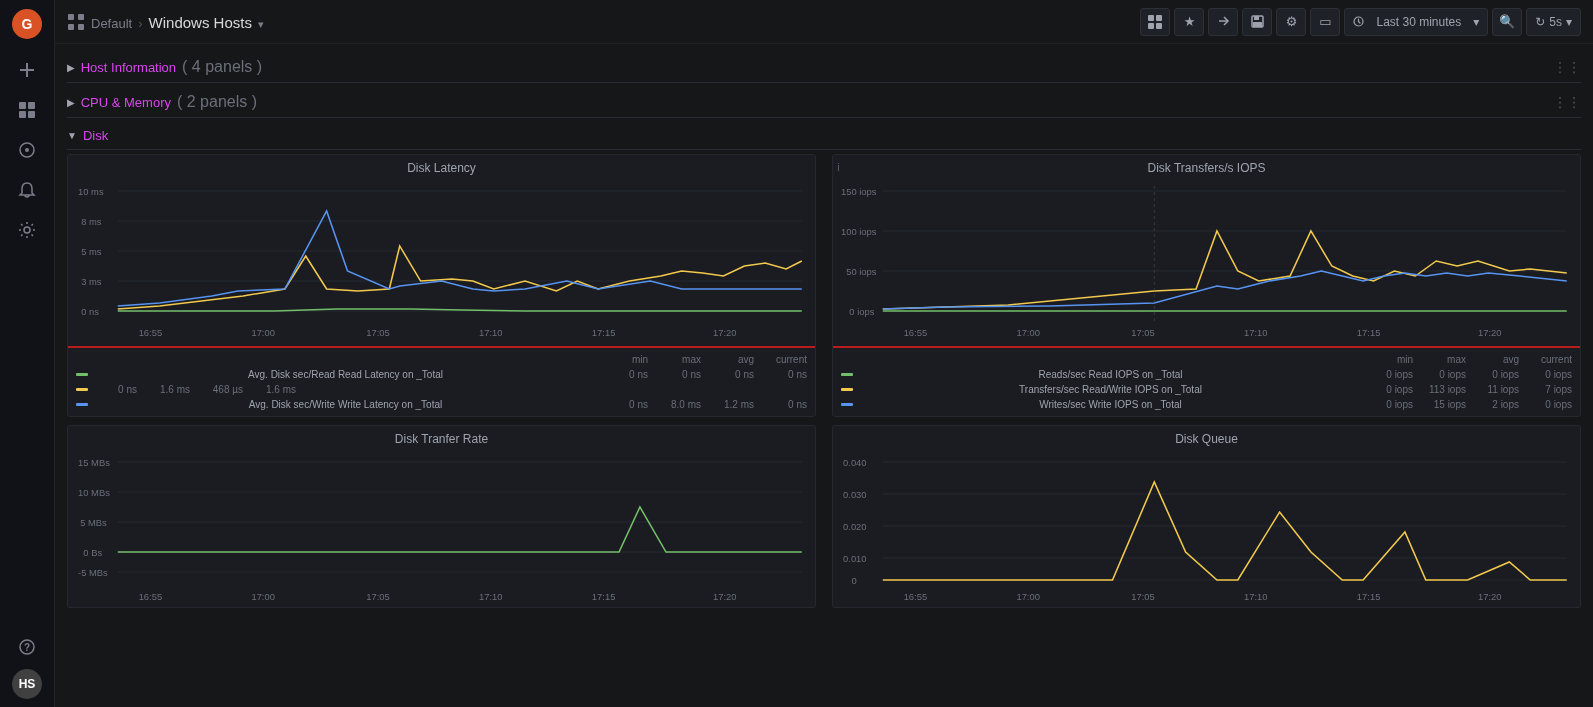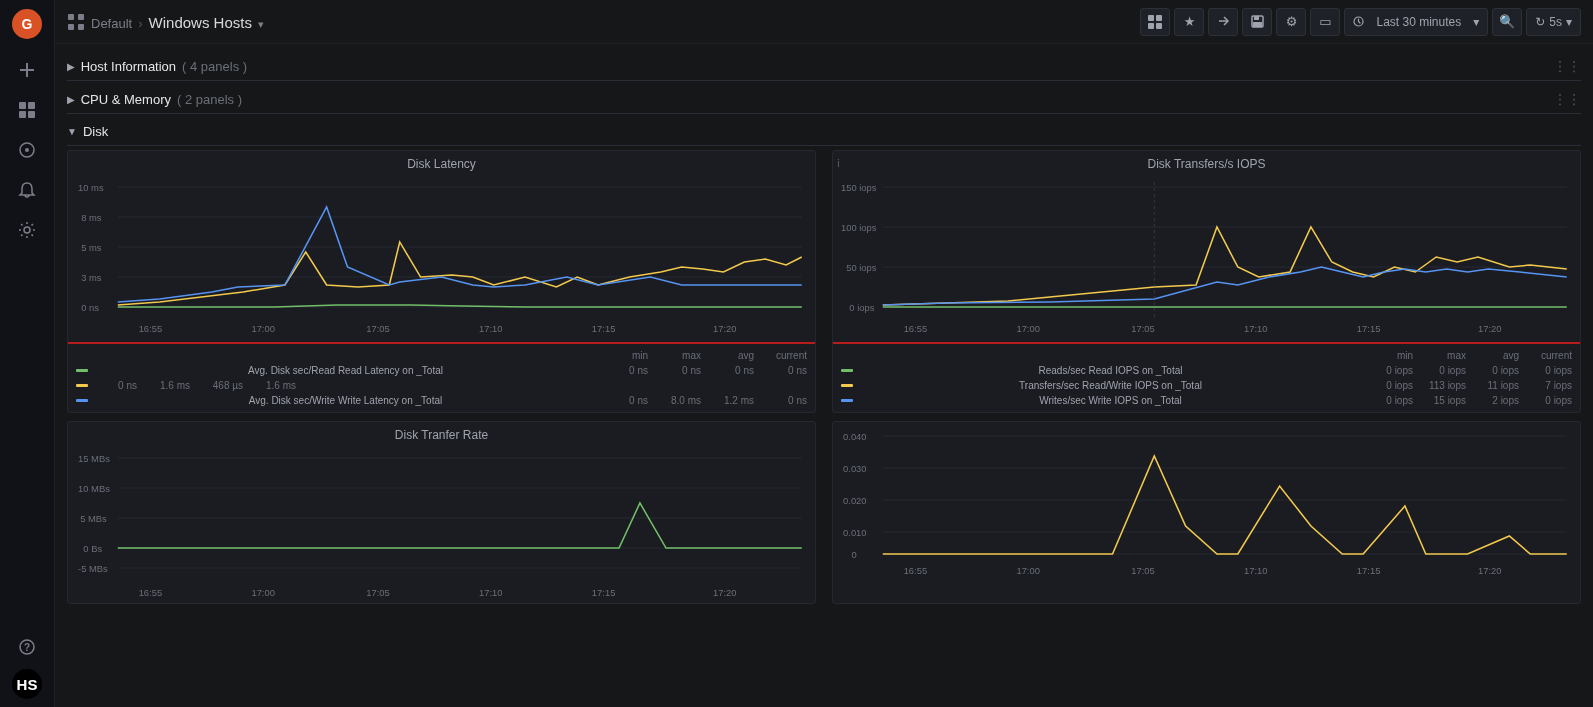--- a/index.html
+++ b/index.html
@@ -43,26 +43,26 @@
       margin-top: auto;
       display: flex;
       flex-direction: column;
       align-items: center;
       gap: 4px;
     }
     .avatar {
       width: 30px;
       height: 30px;
       border-radius: 50%;
-      background: #000000;
+      background: #404040;
       display: flex;
       align-items: center;
       justify-content: center;
       color: #fff;
-      font-size: 15px;
+      font-size: 12px;
       font-weight: bold;
     }
     .main {
       flex: 1;
       display: flex;
       flex-direction: column;
       overflow: hidden;
     }
     .topbar {
       height: 44px;
@@ -150,26 +150,26 @@
       display: flex;
       align-items: center;
       gap: 6px;
       padding: 6px 0;
       cursor: pointer;
       border-bottom: 1px solid #2a2d35;
       margin-bottom: 4px;
     }
     .section-title {
       font-size: 13px;
-      color: #e5e5e5;
+      color: #d946ef;
       font-weight: 500;
     }
     .section-sub {
       color: #6b6f7a;
-      font-size: 13px;
+      font-size: 16px;
     }
     .expand-icon {
       color: #9fa3ae;
       font-size: 10px;
     }
     .section-tools {
       margin-left: auto;
       color: #555;
       font-size: 14px;
     }
@@ -554,20 +554,21 @@
             <text x="386" y="148" fill="#6b6f7a" font-size="9">17:10</text>
             <text x="494" y="148" fill="#6b6f7a" font-size="9">17:15</text>
             <text x="610" y="148" fill="#6b6f7a" font-size="9">17:20</text>
 
             <polyline points="40,100 100,100 200,100 300,100 350,100 400,100 450,100 490,100 520,100 540,55 565,100 600,100 640,100 695,100" stroke="#73bf69" stroke-width="1.5" fill="none"></polyline>
           </svg>
         </div>
       </div>
 
       <div class="panel">
+        <div class="panel-title">Disk Queue</div>
         <div class="panel-chart">
           <svg class="chart-svg" height="155" viewBox="0 0 700 155" preserveAspectRatio="none">
 
             <line x1="40" y1="10" x2="695" y2="10" stroke="#252830" stroke-width="1"></line>
             <line x1="40" y1="42" x2="695" y2="42" stroke="#252830" stroke-width="1"></line>
             <line x1="40" y1="74" x2="695" y2="74" stroke="#252830" stroke-width="1"></line>
             <line x1="40" y1="106" x2="695" y2="106" stroke="#252830" stroke-width="1"></line>
             <line x1="40" y1="128" x2="695" y2="128" stroke="#252830" stroke-width="1"></line>
 
             <text x="2" y="14" fill="#6b6f7a" font-size="9">0.040</text>

